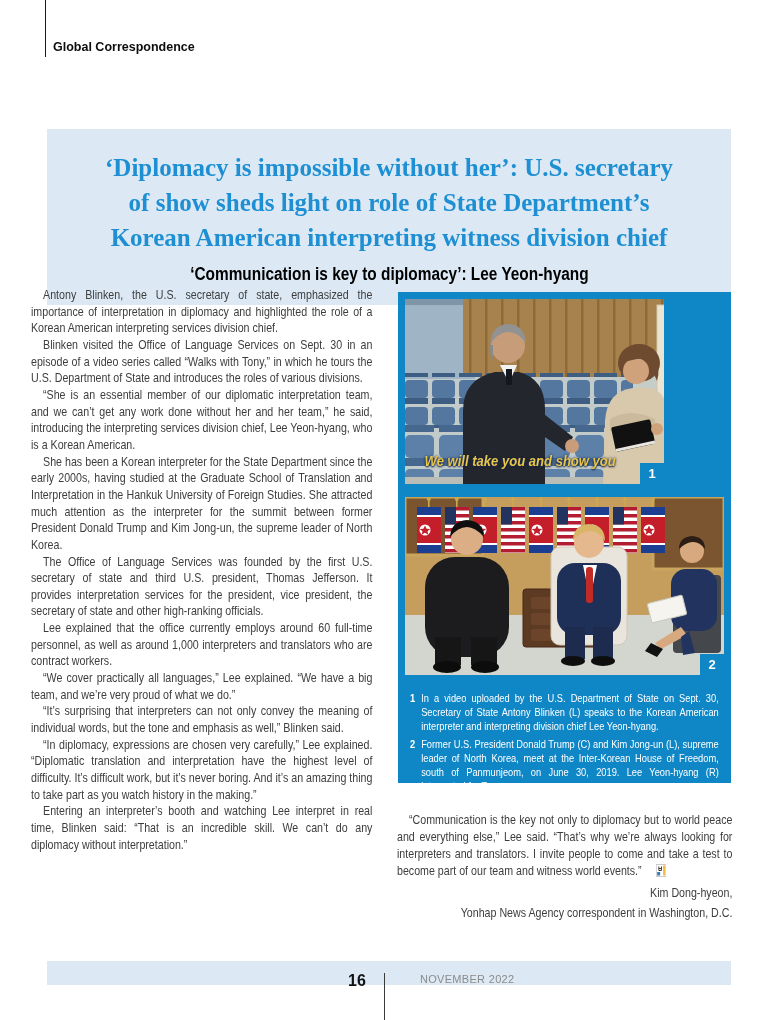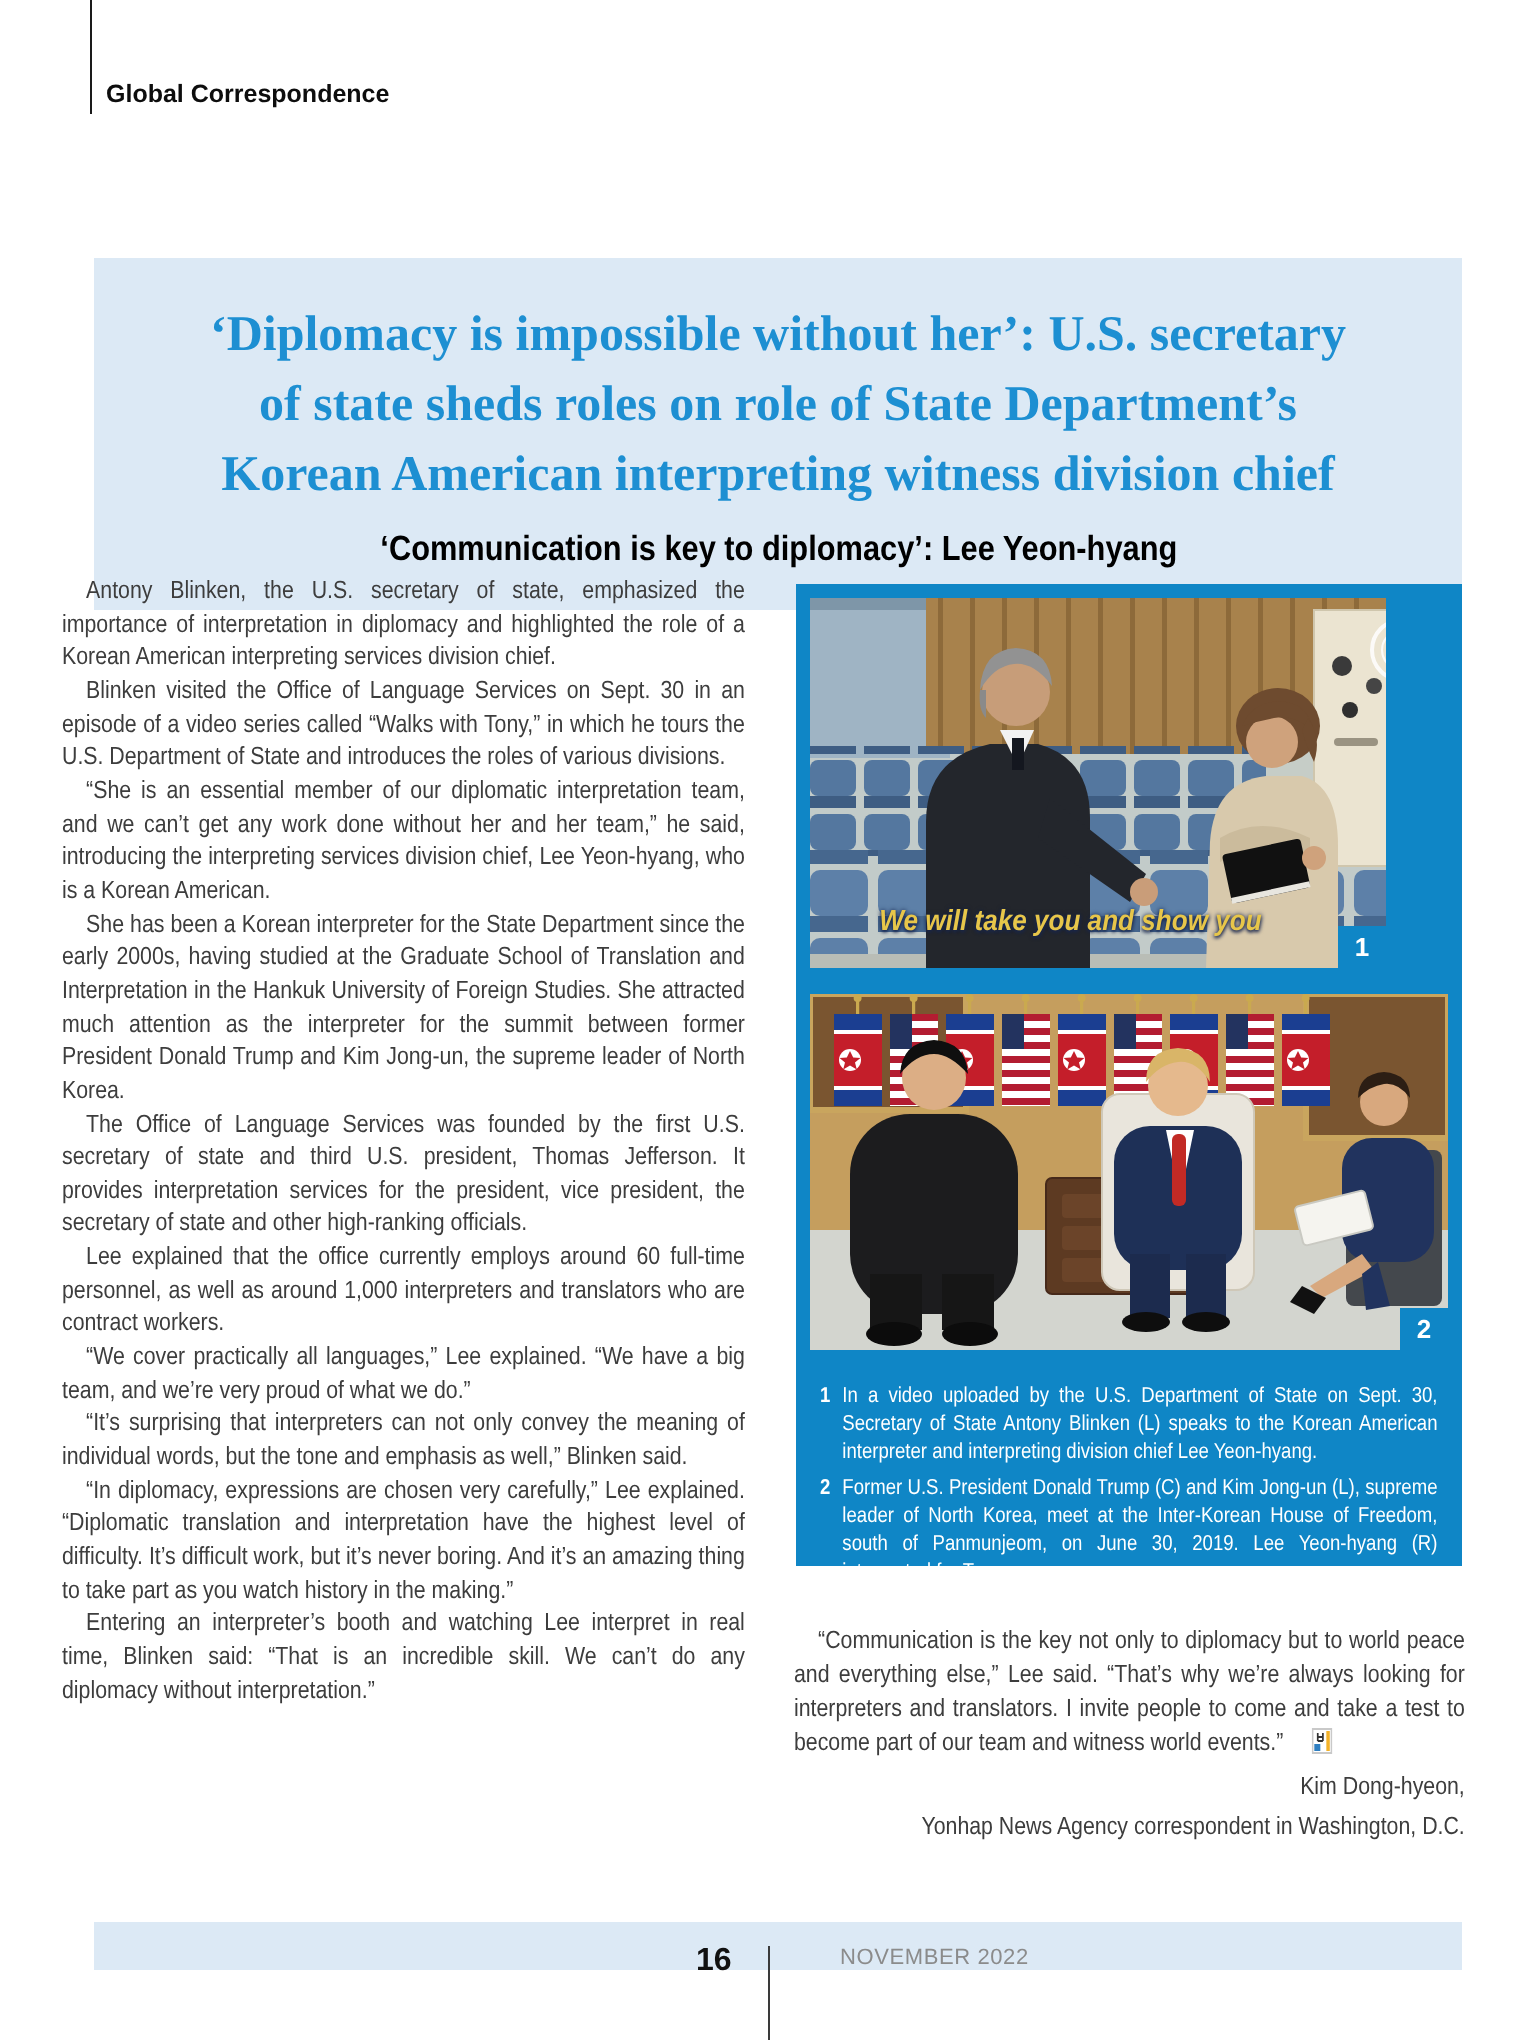--- a/index.html
+++ b/index.html
@@ -35,21 +35,21 @@
     transform:scaleX(.86); transform-origin:top left;
     font-size:12.4px; line-height:16.65px; text-align:justify; color:#3d3d3d;
   }
   .col-left p, .closing p { text-indent:14px; }
   
   .media-panel {
     position:absolute; left:398px; top:292px; width:333px; height:491px;
     background:#0f86c6;
   }
   .photo { position:absolute; left:7px; overflow:hidden; background:#8a8a8a; }
-  .photo-1 { top:7px; width:288px; height:185px; }
+  .photo-1 { top:7px; width:259px; height:185px; }
   .photo-2 { top:205px; width:319px; height:178px; }
   .photo svg { display:block; }
   .photo-badge {
     position:absolute; right:0; bottom:0; width:24px; height:21px;
     background:#0f86c6; color:#ffffff; font-weight:bold; font-size:13px;
     text-align:center; line-height:21px;
   }
   .photo-sub {
     position:absolute; left:0; right:28px; bottom:14px; text-align:center;
     font-weight:bold; font-style:italic; font-size:14.5px; color:#e7c64a;
@@ -92,21 +92,21 @@
 <body>
 
 <div class="page">
 
   <div class="corner-rule"></div>
   <div class="section-label">Global Correspondence</div>
 
   <div class="title-block">
     <div class="title-lines">
       <div class="title-line">‘Diplomacy is impossible without her’: U.S. secretary</div>
-      <div class="title-line">of state sheds roles on role of State Department’s</div>
+      <div class="title-line">of show sheds light on role of State Department’s</div>
       <div class="title-line">Korean American interpreting witness division chief</div>
     </div>
     <div class="title-sub">
       <span class="condense-c">‘Communication is key to diplomacy’: Lee Yeon-hyang</span>
     </div>
   </div>
 
   <div class="col-left">
     <p>Antony Blinken, the U.S. secretary of state, emphasized the importance of interpretation in diplomacy and highlighted the role of a Korean American interpreting services division chief.</p>
     <p>Blinken visited the Office of Language Services on Sept. 30 in an episode of a video series called “Walks with Tony,” in which he tours the U.S. Department of State and introduces the roles of various divisions.</p>

